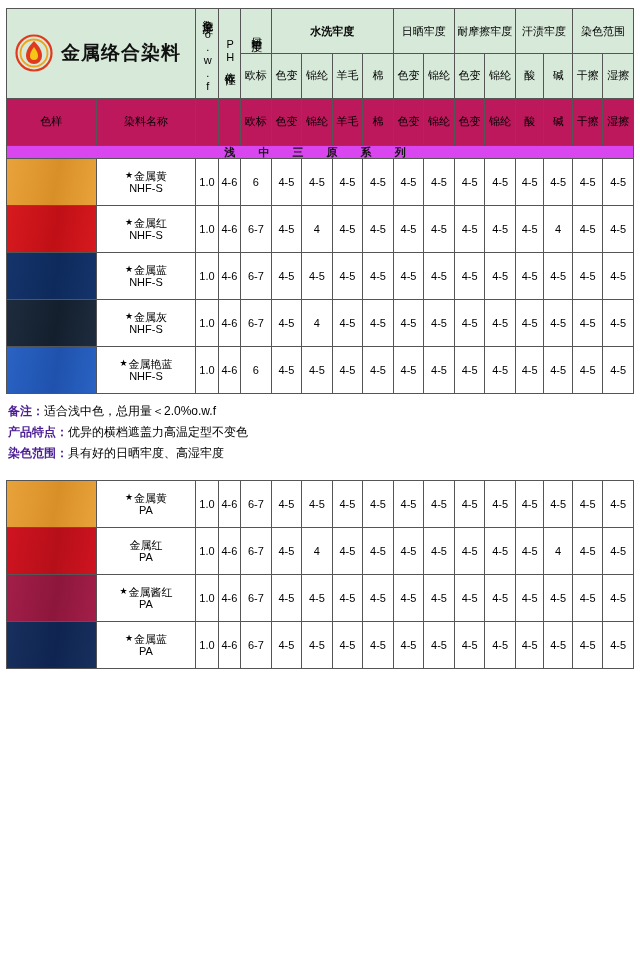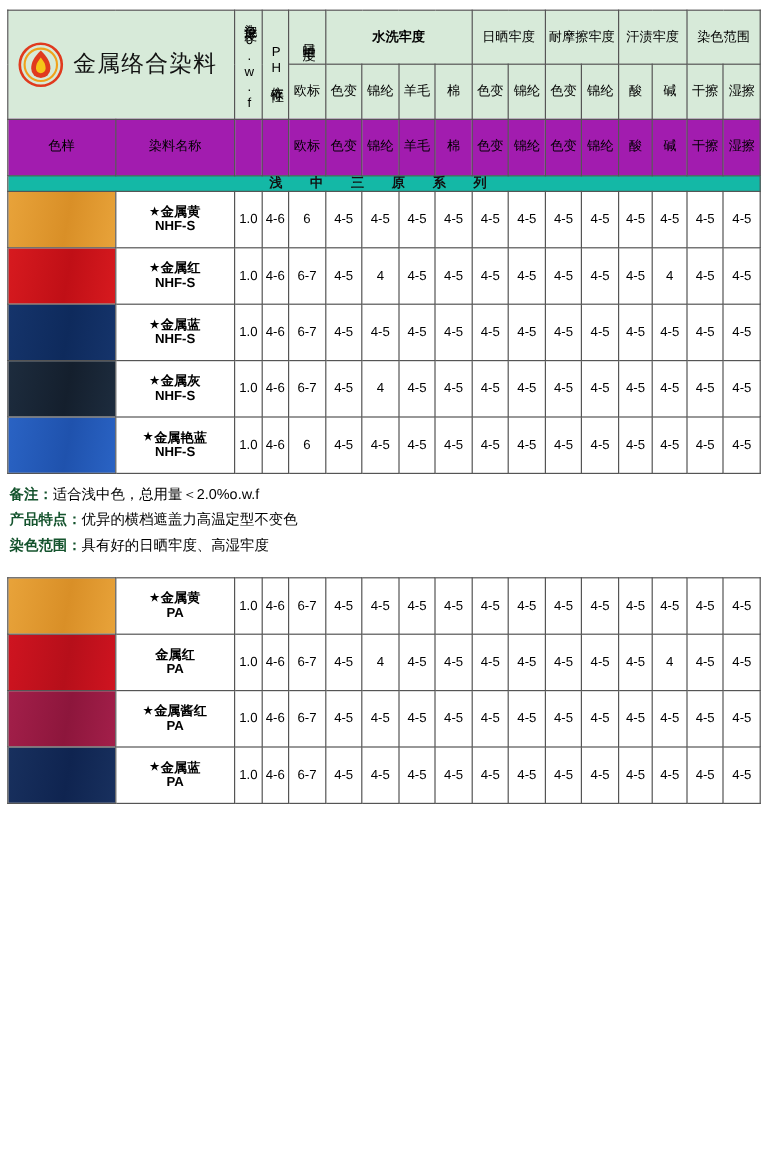--- a/index.html
+++ b/index.html
@@ -49,21 +49,21 @@
   }
   .logo-mark {
     width: 38px;
     height: 38px;
     flex: 0 0 38px;
     position: relative;
     margin-right: 8px;
   }
   .brandtext {
     font-size: 19px;
-    font-weight: normal;
+    font-weight: bold;
     letter-spacing: 1px;
     color: #111;
     white-space: nowrap;
   }
   
   .vert {
     writing-mode: vertical-rl;
     text-orientation: upright;
     letter-spacing: 1px;
     display: inline-block;
@@ -76,62 +76,61 @@
     font-size: 12px;
     font-weight: bold;
     padding: 2px 0;
   }
   .twoline {
     font-size: 11px;
     line-height: 1.1;
     padding: 2px 0;
   }
   .series-band td {
-    background: #14b8a6;
+    background: #d946ef;
     font-size: 17px;
     font-weight: bold;
     letter-spacing: 10px;
     padding: 9px 0 9px 10px;
     color: #111;
   }
   .headrow td {
     background: #d7ead9;
   }
   .headrow2 td {
-    background: #a21caf;
+    background: #be185d;
     height: 46px;
   }
   .swatch {
     width: 100%;
     height: 46px;
     display: block;
   }
   td.swatchcell {
     padding: 0;
     height: 46px;
   }
   .nametd {
     text-align: left;
     padding: 2px 4px 2px 6px;
     font-size: 12px;
     line-height: 1.35;
-    font-weight: bold;
   }
   .star {
     font-size: 9px;
     vertical-align: top;
     margin-right: 1px;
   }
   .notes {
     margin: 7px 8px 0 8px;
     font-size: 12px;
     line-height: 1.75;
   }
   .notes .lbl {
-    color: #14532d;
+    color: #4c1d95;
     font-weight: bold;
   }
   .notes .indent {
     display: inline-block;
     padding-left: 62px;
   }
   .noterow {
     white-space: nowrap;
   }
   .gap {

